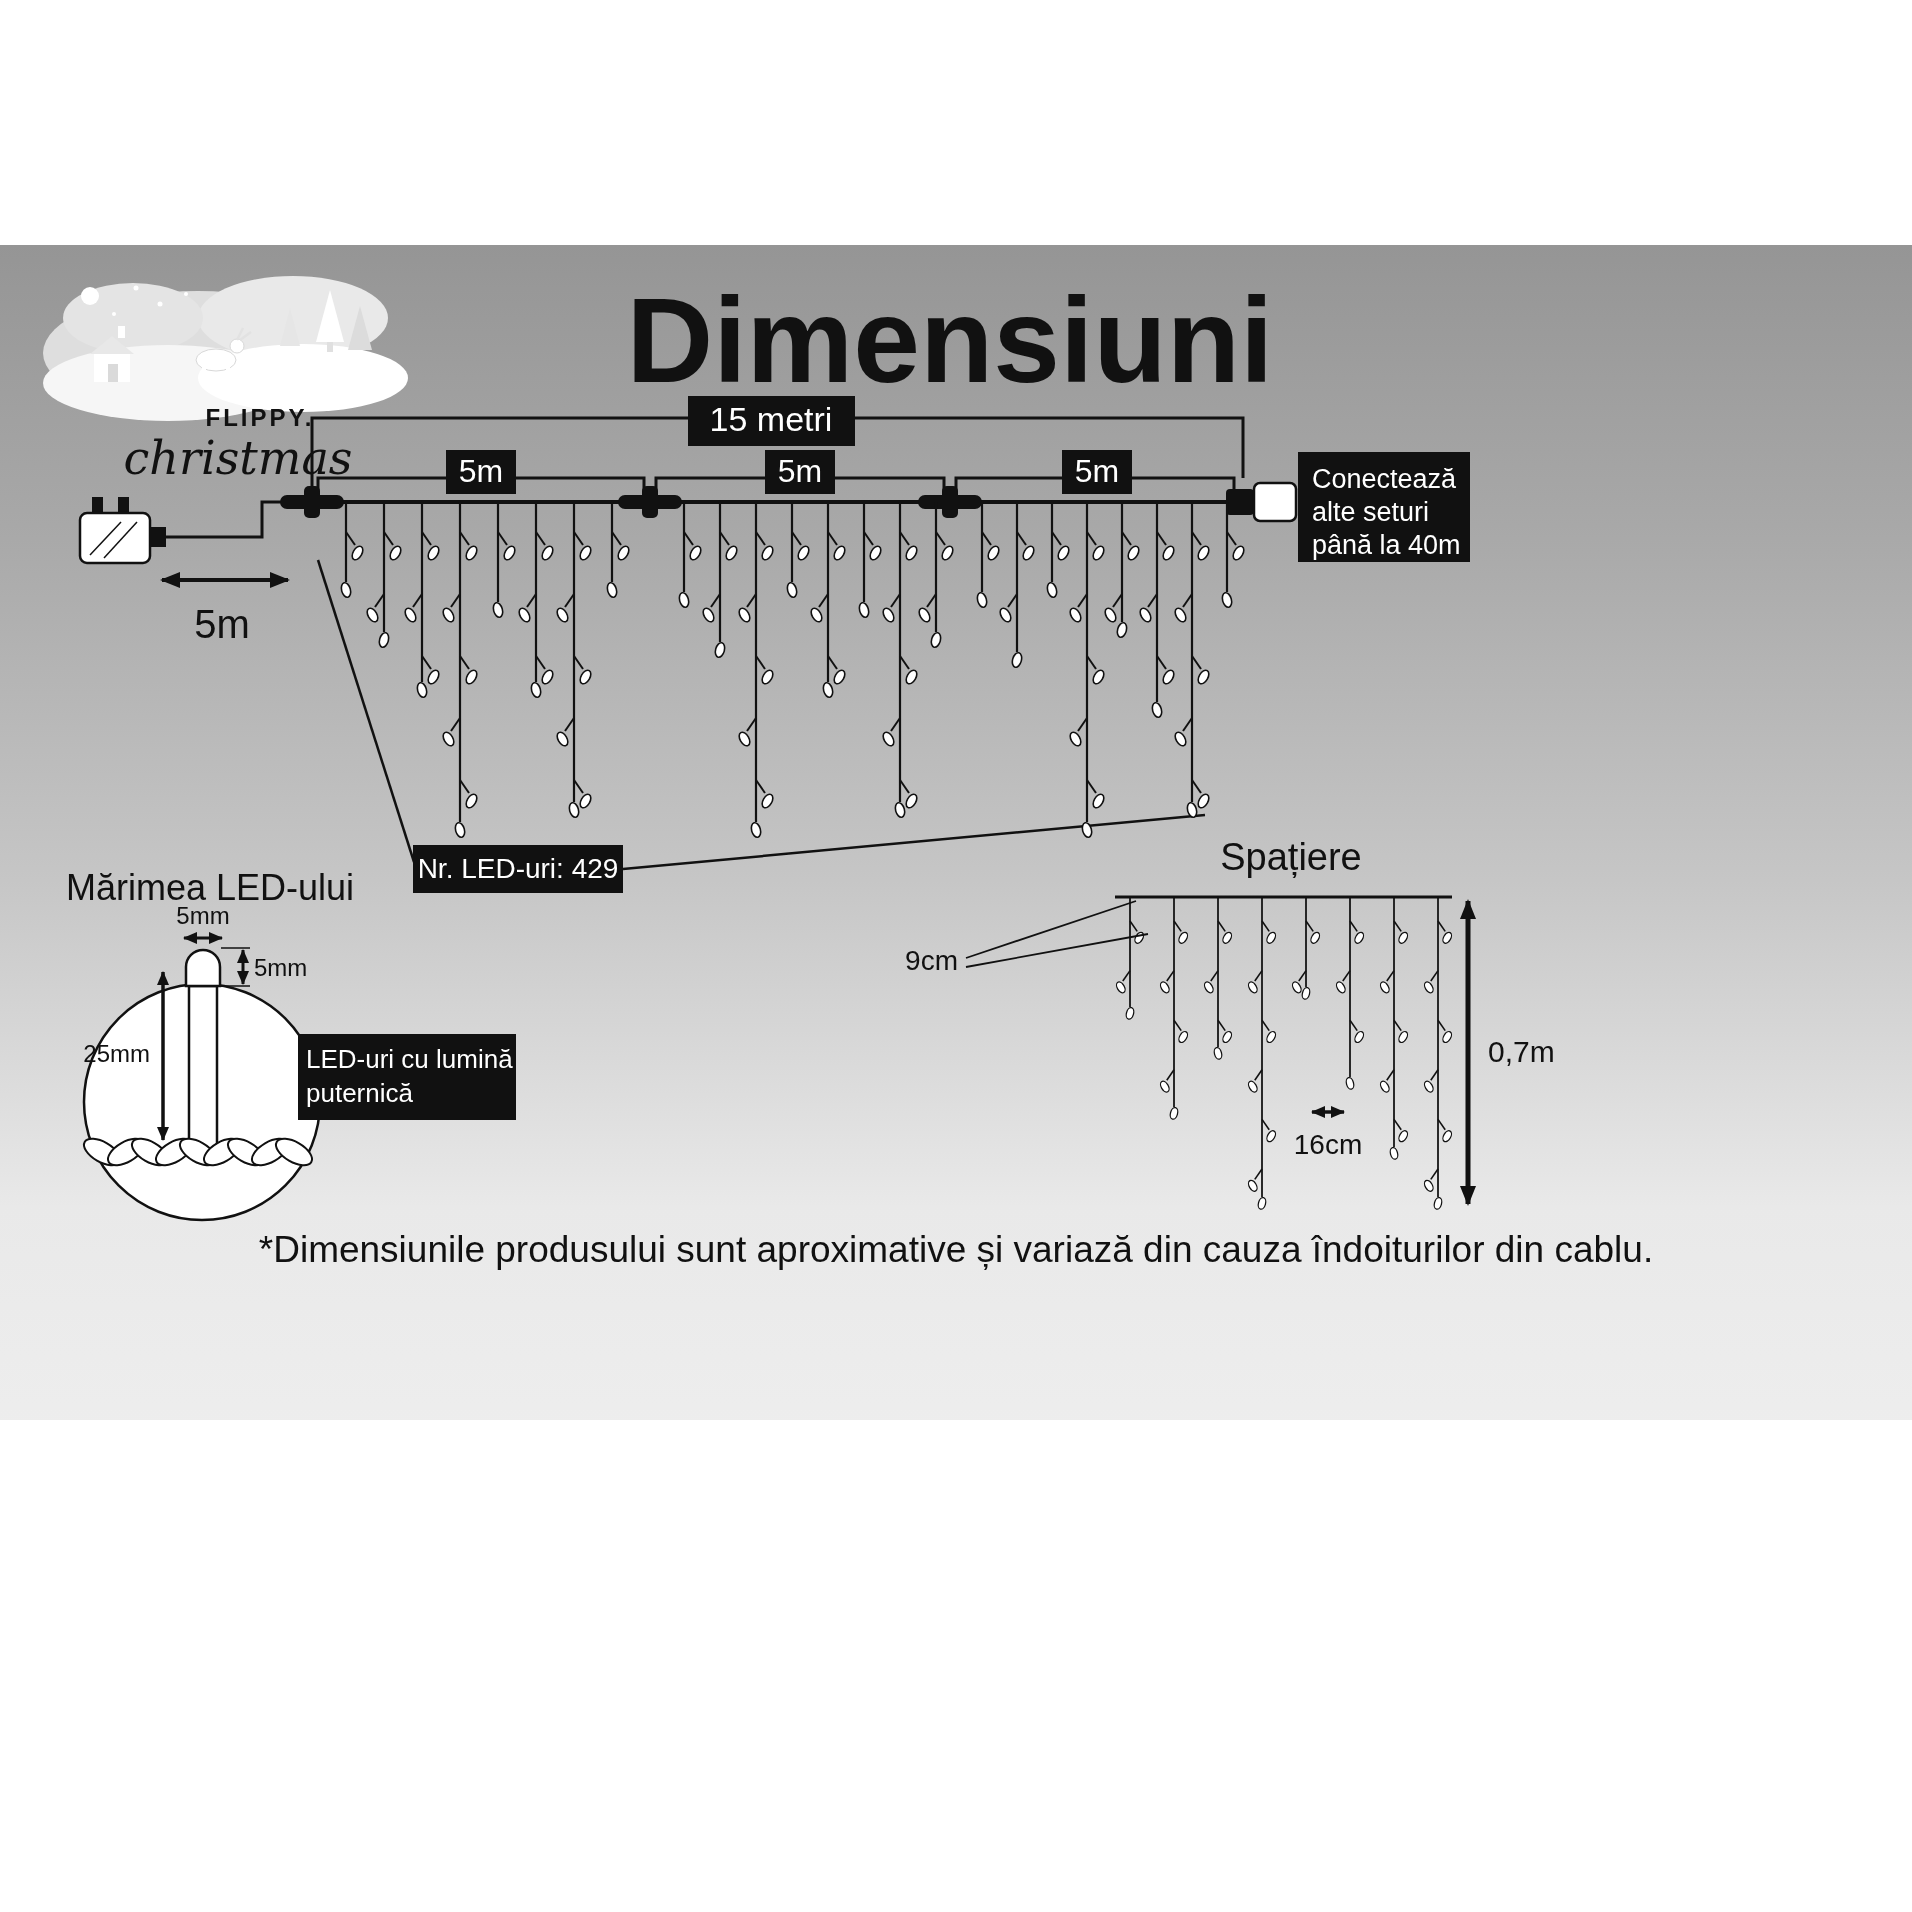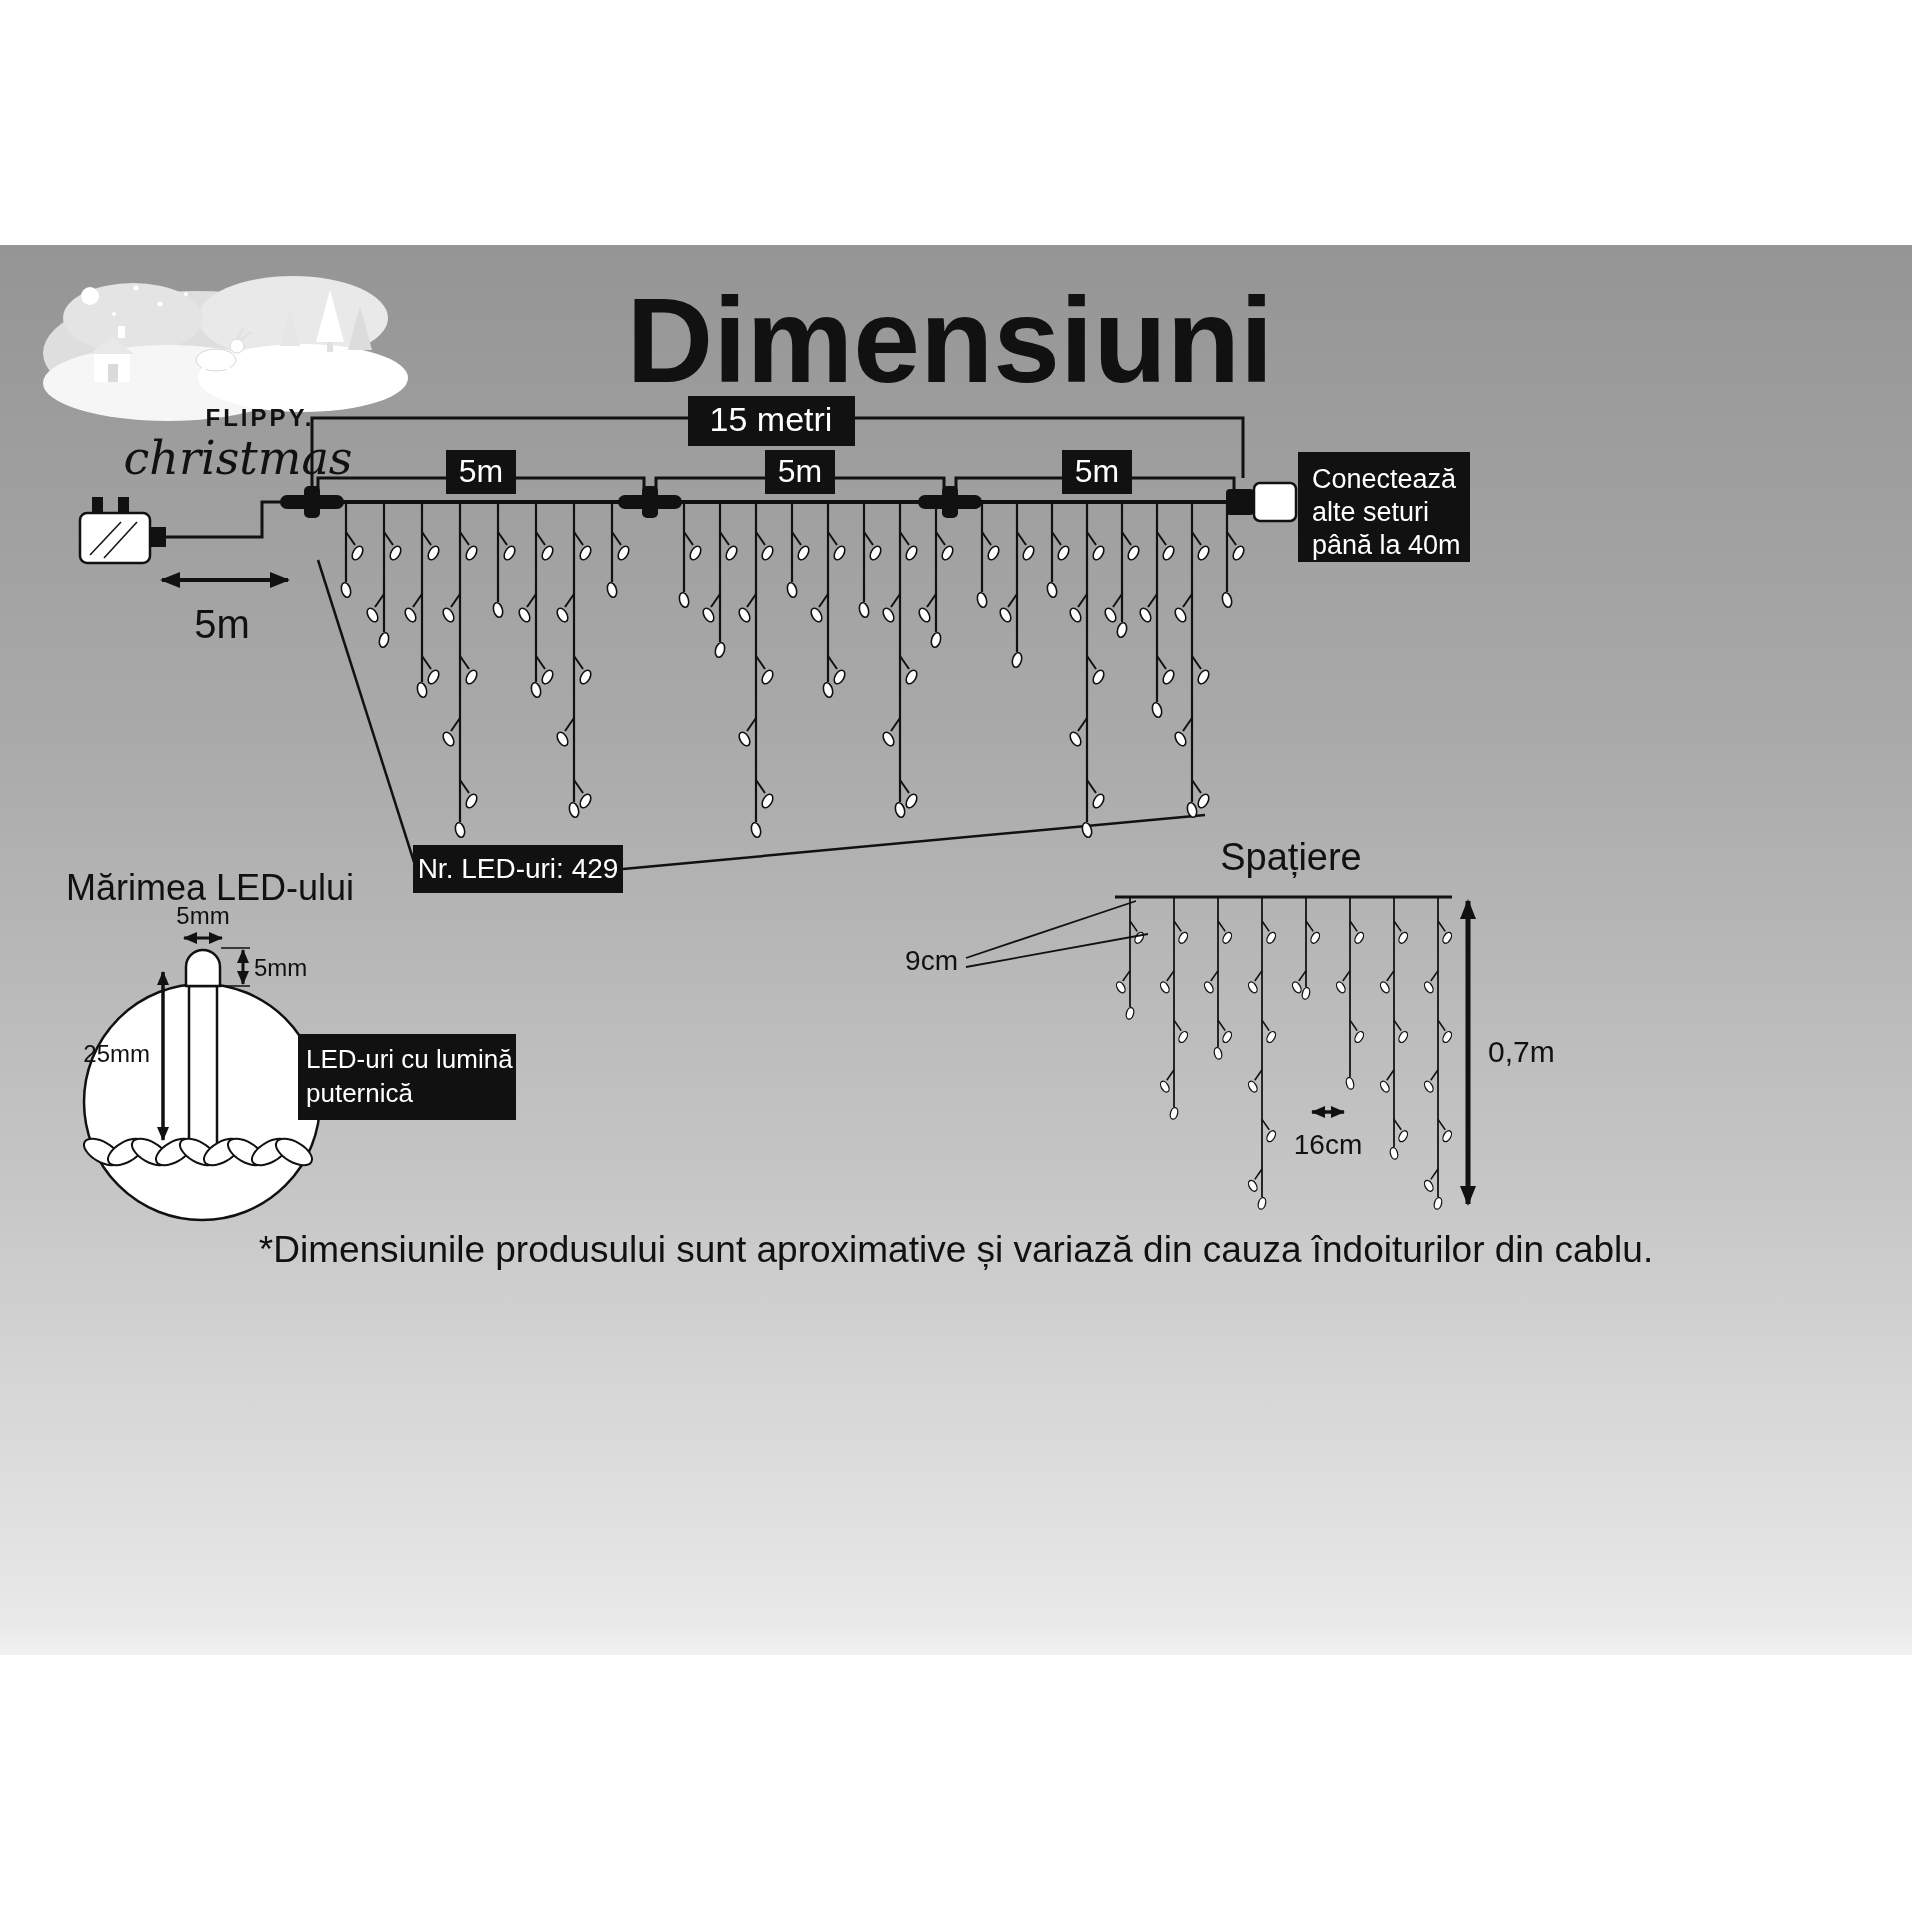--- a/index.html
+++ b/index.html
@@ -1,17 +1,17 @@
 <!DOCTYPE html>
 <html><head>
 <meta charset="utf-8">
 <style>
   html,body{margin:0;padding:0;background:#fff;}
   .stage{
-    position:relative;width:1912px;height:1912px;overflow:hidden;
+    position:relative;width:1912px;height:1420px;overflow:hidden;
     background:linear-gradient(180deg,
       #ffffff 0px,#ffffff 245px,
       #959595 245px,#a9a9a9 38%,#c6c6c6 62%,#e9e9e9 85%,
       #f2f2f2 1655px,#ffffff 1655px,#ffffff 100%);
   }
   svg{display:block;}
   text{font-family:"Liberation Sans",sans-serif;fill:#111;}
   .wt{fill:#ffffff;}
   .script{font-family:"DejaVu Serif",serif;font-style:italic;}
 </style>

